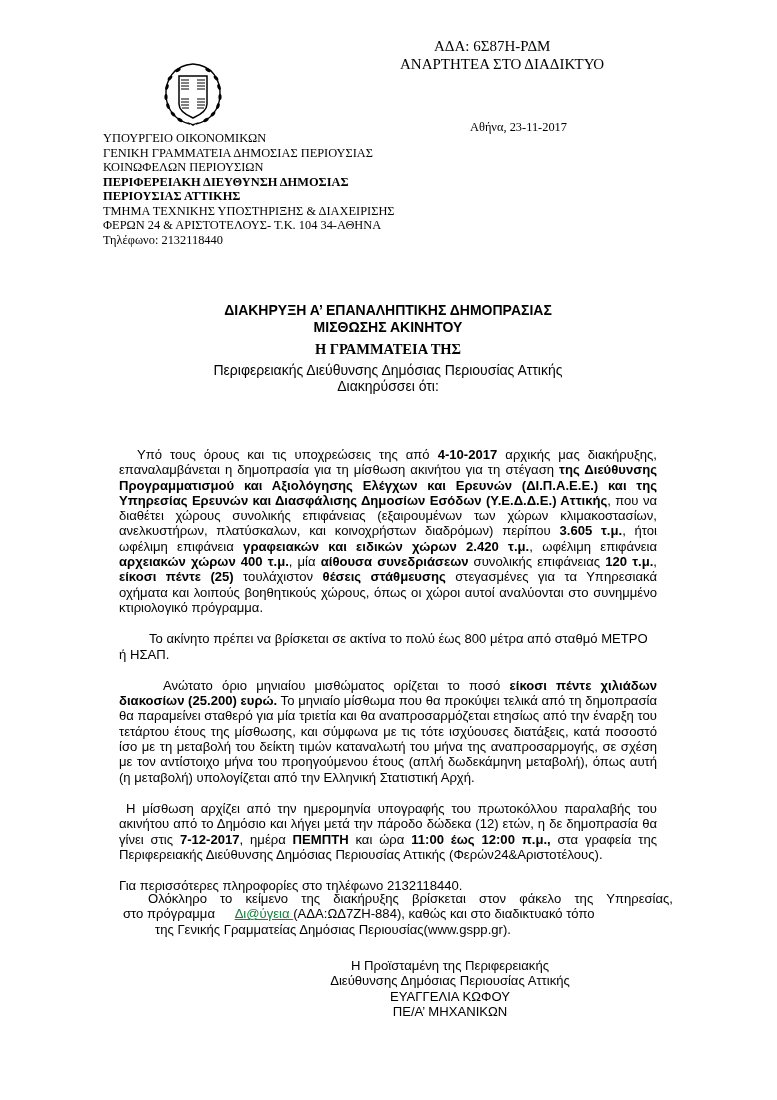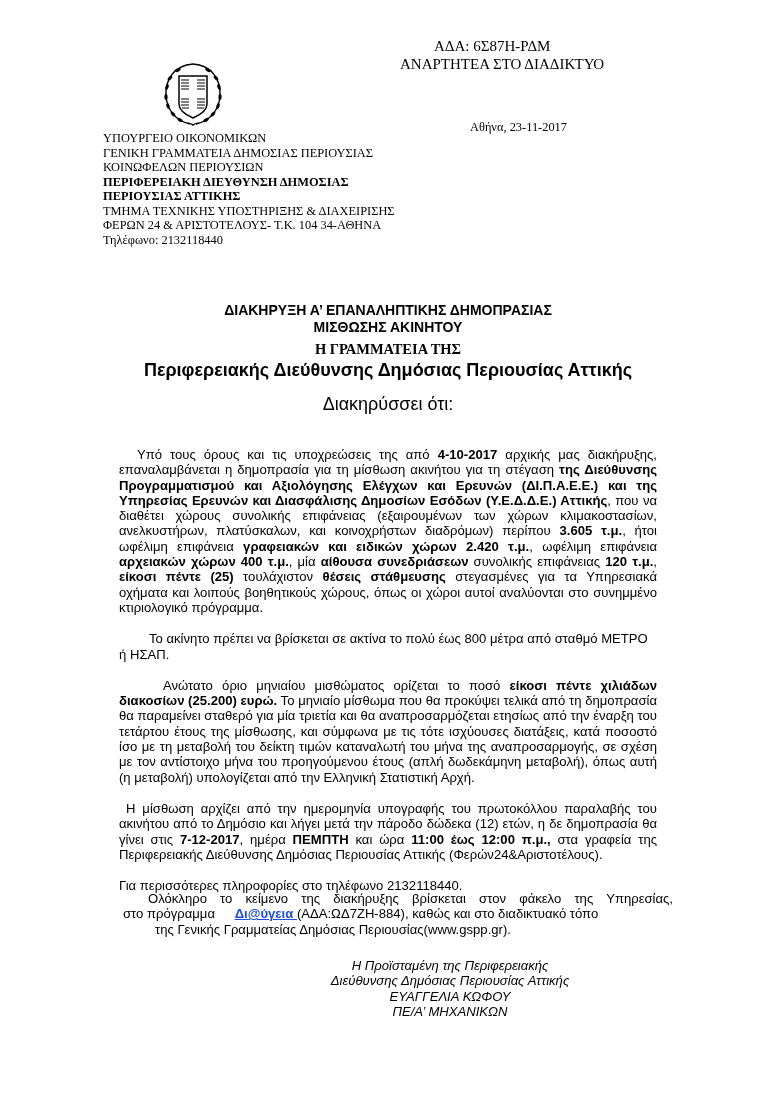--- a/index.html
+++ b/index.html
@@ -19,40 +19,40 @@
   .authority { left: 103px; top: 131px; width: 360px; font-size: 12.4px; line-height: 14.5px; }
   .authority div { white-space: nowrap; }
   .authority .bold { font-weight: bold; }
 
   .date { left: 470px; top: 120px; font-size: 12.4px; line-height: 14.5px; white-space: nowrap; }
 
   
   .titles { left: 103px; top: 302px; width: 570px; text-align: center; }
   .titles .t1 { font-size: 14px; font-weight: bold; line-height: 17px; }
   .titles .t3 { font-size: 14.5px; font-weight: bold; line-height: 18px; margin-top: 4px; }
-  .titles .t4 { font-size: 18px; font-weight: bold; line-height: 15px; margin-top: 5px; }
-  .titles .t5 { font-size: 18px; line-height: 17px; margin-top: 18px; }
+  .titles .t4 { font-size: 14px; font-weight: normal; line-height: 15px; margin-top: 5px; }
+  .titles .t5 { font-size: 14px; line-height: 17px; }
 
   
   .body-text { left: 103px; top: 431px; width: 570px; font-size: 13.1px; line-height: 15.3px; text-align: justify; }
   .body-text p { margin: 16px; }
   .body-text b { font-weight: bold; }
   .ind1 { text-indent: 18px; }
   .ind2 { text-indent: 30px; }
   .ind3 { text-indent: 44px; }
   .ind-small { text-indent: 7px; }
   .left { text-align: left; }
 
   .closing { left: 103px; top: 891px; width: 570px; font-size: 13.1px; line-height: 15.3px; }
   .closing .l1 { padding-left: 45px; text-align: justify; text-align-last: justify; }
   .closing .l2 { padding-left: 20px; }
   .closing .l3 { padding-left: 52px; }
-  .link { color: #1d4ed8; font-weight: bold; text-decoration: underline; margin-left: 16px; }
+  .link { color: #15803d; font-weight: normal; text-decoration: underline; margin-left: 16px; }
 
-  .signature { left: 290px; top: 958px; width: 320px; text-align: center; font-size: 13.1px; line-height: 15.3px; font-style: italic; }
+  .signature { left: 290px; top: 958px; width: 320px; text-align: center; font-size: 13.1px; line-height: 15.3px; }
 </style>
 </head>
 <body>
 
 <div class="abs serif ada-block">
   <div class="ada-line">ΑΔΑ: 6Σ87Η-ΡΔΜ</div>
   <div>ΑΝΑΡΤΗΤΕΑ  ΣΤΟ ΔΙΑΔΙΚΤΥΟ</div>
 </div>
 
 <div class="abs emblem">

